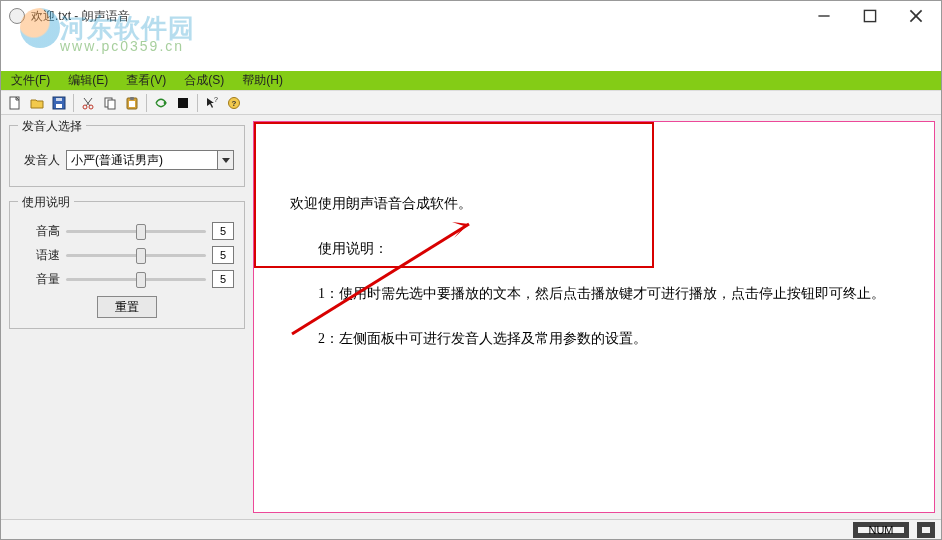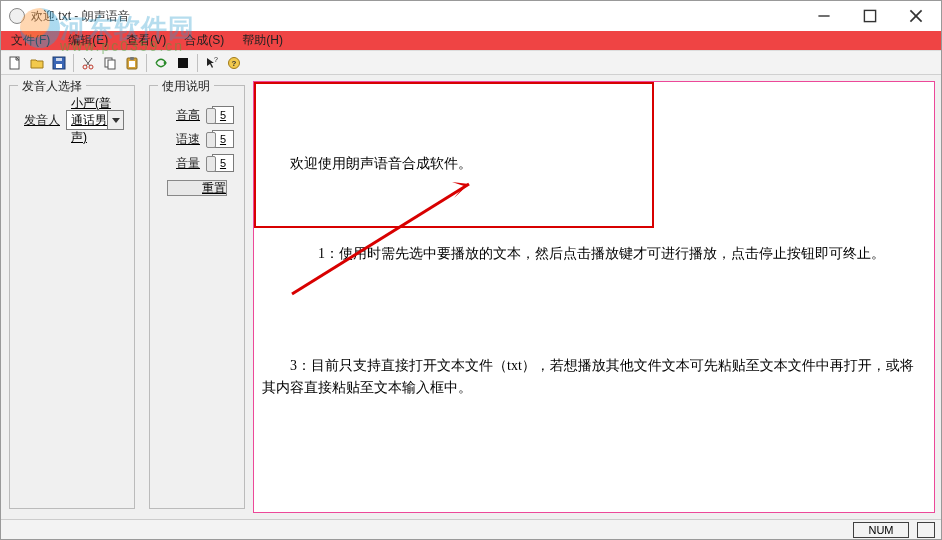--- a/index.html
+++ b/index.html
@@ -40,22 +40,23 @@
   width: 46px; height: 30px;
   display: flex; align-items: center; justify-content: center;
   font-size: 14px; color: #333;
 }
 .menubar {
   height: 20px;
   display: flex;
   align-items: center;
   padding: 0 4px;
   gap: 6px;
-  background: #ef4444;
+  background: #84cc16;
   border-bottom: 1px solid #ddd;
+  margin-top: 40px;
 }
 .menu-item { padding: 1px 6px; font-size: 12px; color: #222; }
 .toolbar {
   height: 24px;
   display: flex;
   align-items: center;
   gap: 2px;
   padding: 0 4px;
   background: #f3f3f3;
   border-bottom: 1px solid #d0d0d0;
@@ -69,23 +70,22 @@
 .body-area {
   flex: 1;
   display: flex;
   background: #f0f0f0;
   min-height: 0;
 }
 .left-panel {
   width: 252px;
   padding: 10px 8px;
   display: flex;
-  flex-direction: row;
+  flex-direction: column;
   gap: 14px;
-  text-decoration: underline;
 }
 .group {
   border: 1px solid #bbb;
   background: #f0f0f0;
   padding: 14px 10px 10px 10px;
   position: relative;
 }
 .group-title {
   position: absolute;
   top: -8px; left: 8px;
@@ -132,25 +132,25 @@
 }
 .slider-val {
   width: 22px; height: 18px;
   border: 1px solid #7a7a7a;
   background: #fff;
   text-align: center;
   line-height: 16px;
   font-size: 11px;
 }
 .reset-btn {
-  width: 60px; height: 16px;
+  width: 60px; height: 22px;
   border: 1px solid #888;
   background: #e8e8e8;
   margin: 8px auto 0 auto;
-  display: flex; align-items: center; justify-content: flex-end;
+  display: flex; align-items: center; justify-content: center;
   font-size: 12px;
 }
 .text-area {
   flex: 1;
   margin: 6px 6px 6px 0;
   border: 1px solid #ec4899;
   background: #fff;
   padding: 4px 8px;
   font-size: 14px;
   line-height: 1.6;
@@ -176,21 +176,21 @@
   border-top: 1px solid #ccc;
   background: #f3f3f3;
   display: flex;
   align-items: center;
   justify-content: flex-end;
   gap: 8px;
   padding: 0 6px;
   font-size: 11px;
 }
 .status-cell {
-  border: 1px solid #404040;
+  border: 5px solid #404040;
   height: 16px;
   min-width: 48px;
   display: flex; align-items: center; justify-content: center;
   background: #f3f3f3;
 }
 
 .watermark {
   position: absolute;
   top: 8px; left: 0px;
   font-size: 26px;
@@ -369,24 +369,23 @@
 
         <div class="reset-btn">
           <span>重置</span>
         </div>
       </div>
     </div>
 
     <div class="text-area">
       <div class="inner">
         <span>欢迎使用朗声语音合成软件。</span><br>
-        <br>
+        <span style="display:inline-block;text-indent:2em">使用说明：</span><br>
         <span style="display:inline-block;text-indent:2em">1：使用时需先选中要播放的文本，然后点击播放键才可进行播放，点击停止按钮即可终止。</span><br>
-        <br>
-        <span style="display:inline-block;text-indent:2em">3：目前只支持直接打开文本文件（txt），若想播放其他文件文本可先粘贴至文本文件中再打开，或将其内容直接粘贴至文本输入框中。</span>
+        <span style="display:inline-block;text-indent:2em">2：左侧面板中可进行发音人选择及常用参数的设置。</span><br>
       </div>
 
       <div class="red-box" style="top:0px; left:0px; width:400px; height:146px"></div>
       <svg class="red-arrow" style="top:100px; left:30px;" width="190" height="120">
         <line x1="185" y1="2" x2="8" y2="112" stroke="#d80000" stroke-width="3"></line>
         <polygon points="185,2 170,16 180,4 168,0" fill="#d80000"></polygon>
       </svg>
     </div>
 
   </div>

